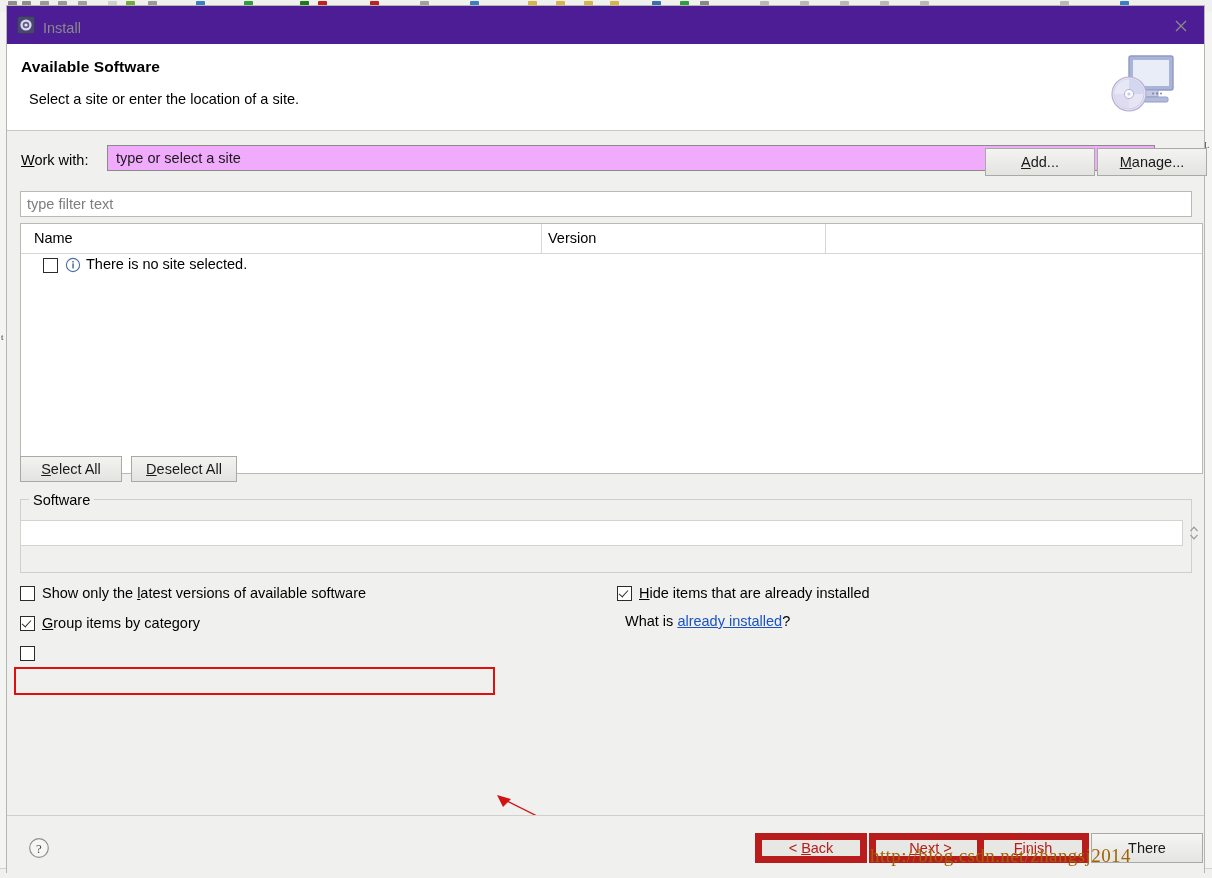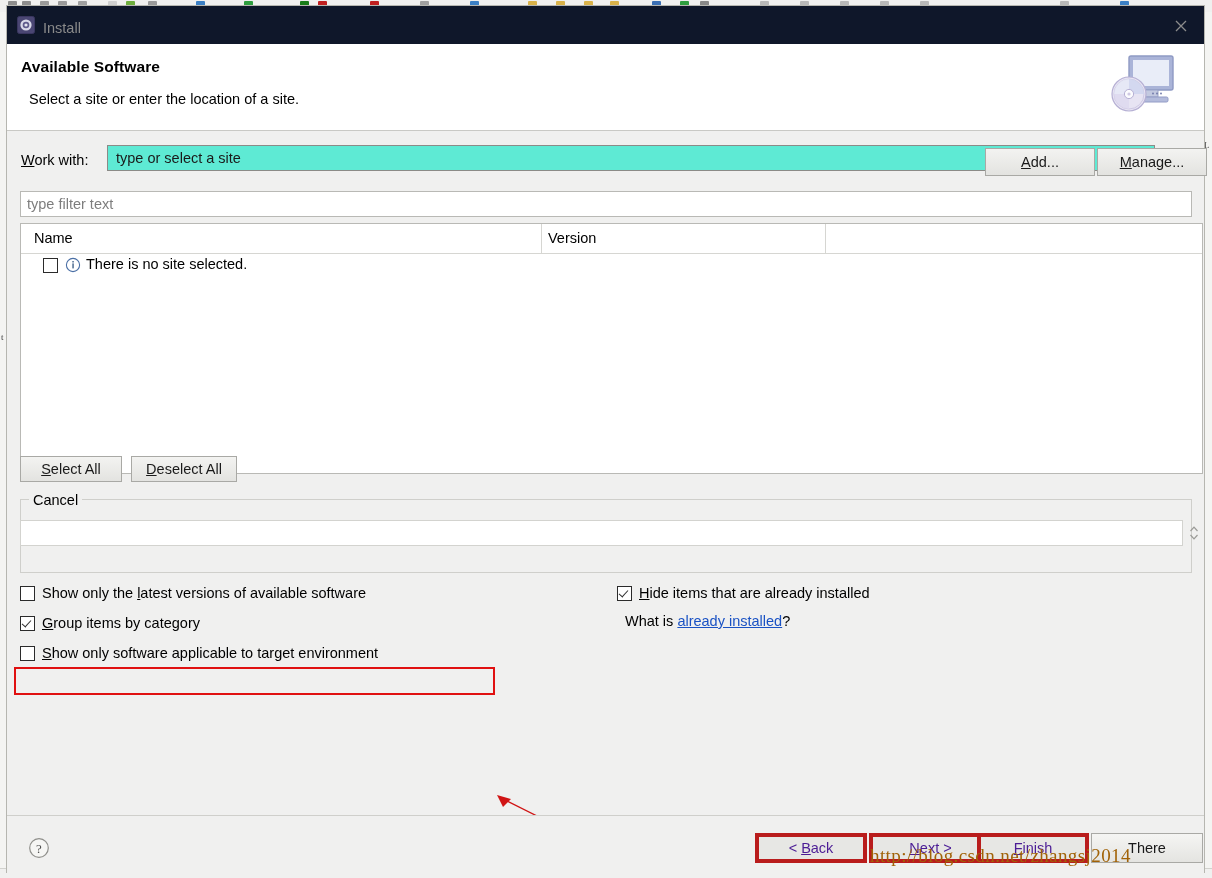--- a/index.html
+++ b/index.html
@@ -76,21 +76,21 @@
     background: #ffffff;
     border: 1px solid #b6b6b0;
     box-sizing: border-box;
   }
 
   
   #titlebar {
     position: absolute;
     left: 0; top: 0;
     width: 1197px; height: 38px;
-    background: #0f172a;
+    background: #4c1d95;
   }
   #title-icon {
     position: absolute;
     left: 10px; top: 10px;
     width: 18px; height: 18px;
   }
   #title-text {
     position: absolute;
     left: 36px; top: 14px;
     font-size: 14.5px;
@@ -148,21 +148,21 @@
     white-space: nowrap;
   }
   u.mn { text-decoration: underline; }
 
   #workwith-label { left: 14px; top: 21px; }
 
   #workwith-combo {
     position: absolute;
     left: 100px; top: 14px;
     width: 1048px; height: 26px;
-    background: #5eead4;
+    background: #f0abfc;
     border: 1px solid #8b8b87;
     box-sizing: border-box;
   }
   #workwith-value {
     position: absolute;
     left: 8px; top: 4px;
     font-size: 14.5px;
     color: #1a1a1a;
   }
   #workwith-arrow {
@@ -398,22 +398,22 @@
     height: 30px;
     box-sizing: border-box;
     font-size: 14.5px;
     display: flex;
     align-items: center;
     justify-content: center;
     cursor: default;
   }
   .navbtn.disabled {
     background: #e7e7e4;
-    border: 4px solid #b91c1c;
-    color: #4c1d95;
+    border: 7px solid #b91c1c;
+    color: #b91c1c;
     text-align: right;
   }
   .navbtn.enabled {
     background: linear-gradient(#f5f5f3, #e4e4e1);
     border: 1px solid #a9a9a5;
     color: #1a1a1a;
   }
   #btn-back   { left: 748px; width: 112px; }
   #btn-next   { left: 862px; width: 123px; }
   #btn-finish { left: 970px; width: 112px; }
@@ -552,42 +552,41 @@
     <div class="btn" id="btn-selectall">
         <span><u class="mn">S</u>elect All</span>
       </div>
     <div class="btn" id="btn-deselectall">
         <span><u class="mn">D</u>eselect All</span>
       </div>
 
     <div id="details-top-left"></div>
     <div id="details-top-right"></div>
     <div id="details-group"></div>
-    <div id="details-legend">Cancel</div>
+    <div id="details-legend">Software</div>
     <div id="details-field"></div>
     <div id="details-spinner">
       <svg width="12" height="20" viewBox="0 0 12 20">
         <path d="M2.5 8 L6 4.2 L9.5 8" stroke="#9a9a96" stroke-width="1.2" fill="none"></path>
         <path d="M2.5 12 L6 15.8 L9.5 12" stroke="#9a9a96" stroke-width="1.2" fill="none"></path>
       </svg>
     </div>
 
     <div class="optrow" id="opt1">
       <span class="cb"></span>
       <span class="opt-label">Show only the <u class="mn">l</u>atest versions of available software</span>
     </div>
 
     <div class="optrow" id="opt2">
       <span class="cb checked"></span>
       <span class="opt-label"><u class="mn">G</u>roup items by category</span>
     </div>
 
     <div class="optrow" id="opt3">
       <span class="cb"></span>
-      <span class="opt-label"><u class="mn">S</u>how only software applicable to target environment</span>
     </div>
 
 
     <div id="highlight-box"></div>
 
     <div class="optrow" id="opt5">
       <span class="cb checked"></span>
       <span class="opt-label"><u class="mn">H</u>ide items that are already installed</span>
     </div>
 

